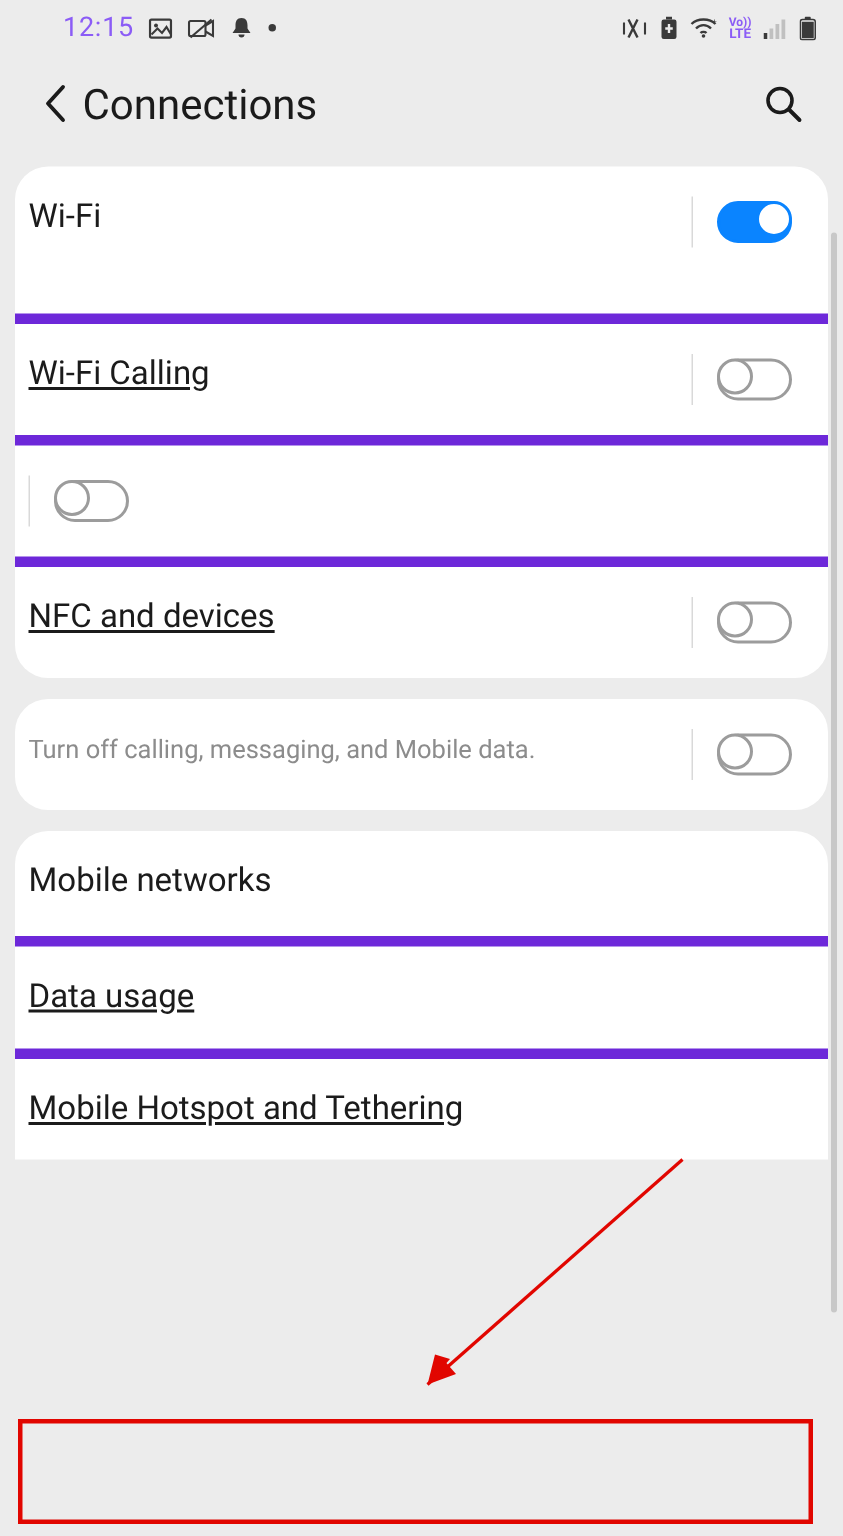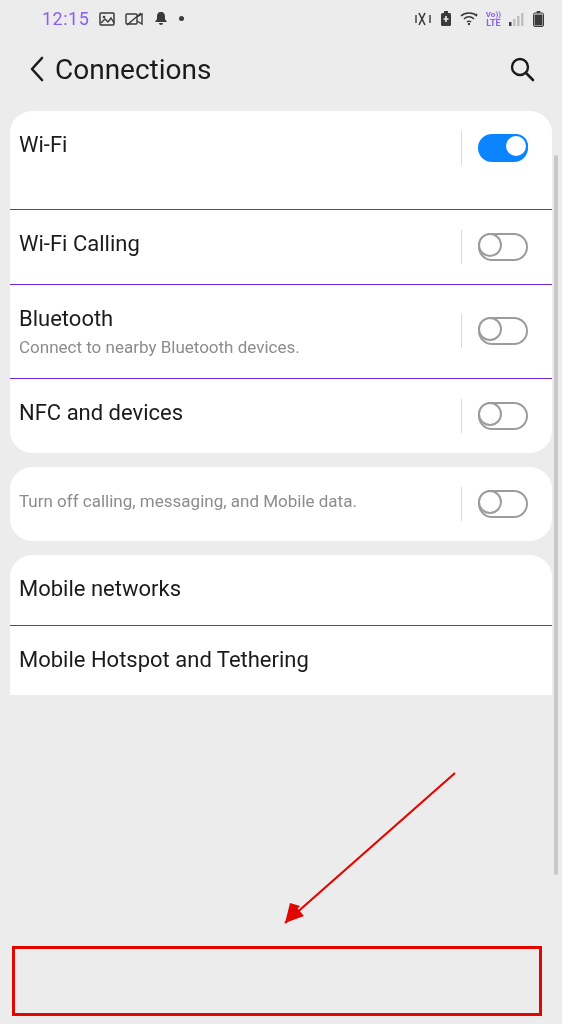--- a/index.html
+++ b/index.html
@@ -48,21 +48,21 @@
     border-radius: 22px;
     margin-bottom: 14px;
     overflow: hidden;
   }
   .row {
     display: flex;
     padding: 20px 24px 20px 9px;
     min-height: 70px;
     position: relative;
   }
-  .row + .row { border-top: 1px solid #6d28d9; }
+  .row + .row { border-top: 7px solid #6d28d9; text-decoration: underline; }
   .row-text { flex: 1; padding-right: 12px; }
   .row-title { font-size: 22px; color: #1b1b1b; line-height: 1.25; }
   .row-sub { font-size: 17px; color: #8c8c8c; margin-top: 4px; line-height: 1.25; }
   .ctrl { display:flex; align-items:center; }
   .ctrl-sep { width:1px; height:34px; background:#d9d9d9; margin-right:16px; }
 
   
   .toggle {
     width: 50px; height: 28px; border-radius: 14px; position: relative;
     background: #fff; border: 2px solid #9c9c9c;
@@ -192,24 +192,20 @@
     <div class="row">
       <div class="row-text">
         <div class="row-title">Wi-Fi Calling</div>
       </div>
       <div class="ctrl">
           <div class="ctrl-sep"></div>
           <div class="toggle"></div>
         </div>
     </div>
     <div class="row">
-      <div class="row-text">
-        <div class="row-title">Bluetooth</div>
-        <div class="row-sub">Connect to nearby Bluetooth devices.</div>
-      </div>
       <div class="ctrl">
           <div class="ctrl-sep"></div>
           <div class="toggle"></div>
         </div>
     </div>
     <div class="row">
       <div class="row-text">
         <div class="row-title">NFC and devices</div>
       </div>
       <div class="ctrl">
@@ -228,20 +224,25 @@
           <div class="ctrl-sep"></div>
           <div class="toggle"></div>
         </div>
     </div>
   </div>
 
   <div class="card" style="border-bottom-left-radius:0;border-bottom-right-radius:0;margin-bottom:12px;">
     <div class="row">
       <div class="row-text">
         <div class="row-title">Mobile networks</div>
+      </div>
+    </div>
+    <div class="row">
+      <div class="row-text">
+        <div class="row-title">Data usage</div>
       </div>
     </div>
     <div class="row">
       <div class="row-text">
         <div class="row-title">Mobile Hotspot and Tethering</div>
       </div>
     </div>
   </div>
 
 </div>

